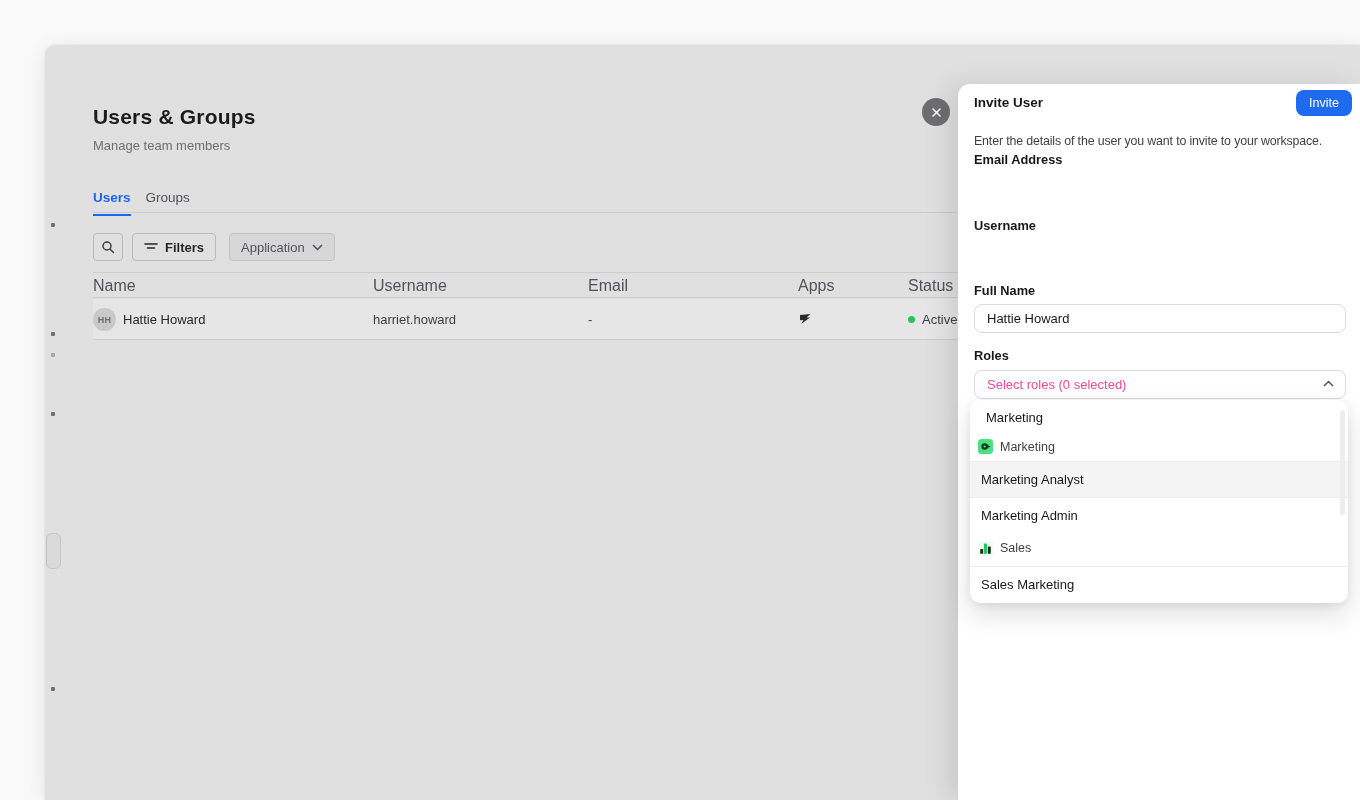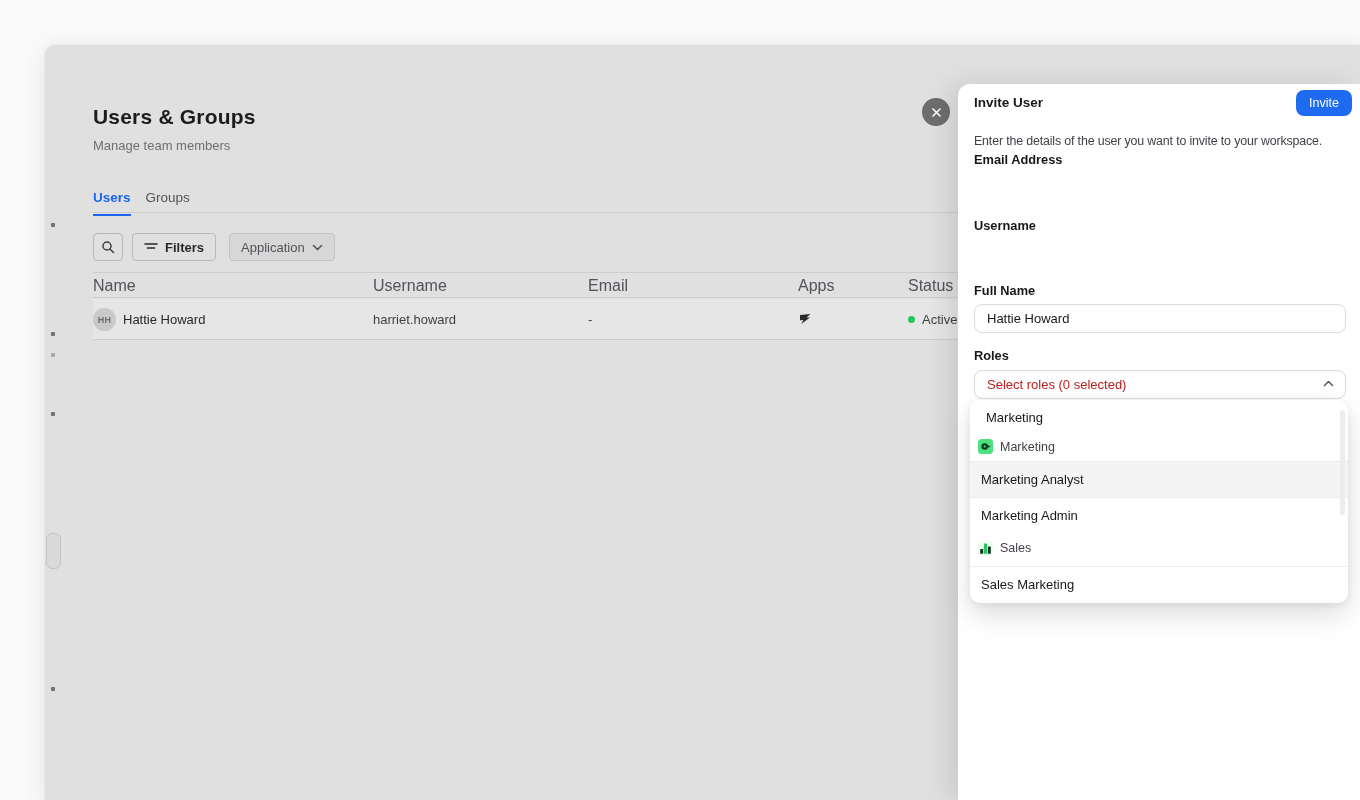--- a/index.html
+++ b/index.html
@@ -58,21 +58,21 @@
   .panel { position:absolute; left:913px; top:6px; right:0; bottom:0; background:#ffffff; border-top-left-radius:12px;
            box-shadow:-10px 0 26px rgba(0,0,0,0.10);padding-left:44px; }
   .panel-title { position:absolute; left:16px; top:11px; font-size:13.5px; font-weight:700; color:#18181b; }
   .invite-btn { position:absolute; right:8px; top:6px; height:26px; padding:0 13px; background:#1f6bf0; color:#ffffff;
                 border:none; border-radius:8px; font-size:12.5px; font-family:"Liberation Sans",sans-serif; line-height:26px; }
   .panel-desc { position:absolute; left:16px; top:50px; font-size:12.4px; color:#3f3f46; white-space:nowrap; letter-spacing:-0.15px; }
   .flabel { position:absolute; left:16px; font-size:12.8px; font-weight:700; color:#18181b; }
   .finput { position:absolute; left:16px; right:14px; height:29px; border:1px solid #dcdcdc; border-radius:8px;
             background:#ffffff; font-size:13px; color:#18181b; padding:0 12px; font-family:"Liberation Sans",sans-serif; }
   .roles-select { position:absolute; left:16px; right:14px; top:286px; height:29px; border:1px solid #dcdcdc; border-radius:8px;
-                  background:#fff; font-size:13px; color:#b91c1c; display:flex; align-items:center; padding:0 12px; }
+                  background:#fff; font-size:13px; color:#ec4899; display:flex; align-items:center; padding:0 12px; }
   .roles-select .chev { position:absolute; right:11px; top:9px; }
 
   .dropdown { position:absolute; left:12px; right:12px; top:316px; height:203px; background:#ffffff; border-radius:10px;
               box-shadow:0 12px 28px rgba(0,0,0,0.13), 0 2px 8px rgba(0,0,0,0.07); }
   .opt { position:absolute; left:0; right:0; font-size:13px; color:#18181b; display:flex; align-items:center; }
   .opt-group { font-size:12.5px; color:#3f3f46; }
   .opt .app-ic { position:absolute; left:8px; }
   .dd-divider { position:absolute; left:0; right:0; height:1px; background:#ececec; }
   .opt.hl { background:#f4f4f5; border-bottom:1px solid #ececec; }
   .scroll-hint { position:absolute; right:3px; top:10px; width:5px; height:105px; background:#ededed; border-radius:3px; }

